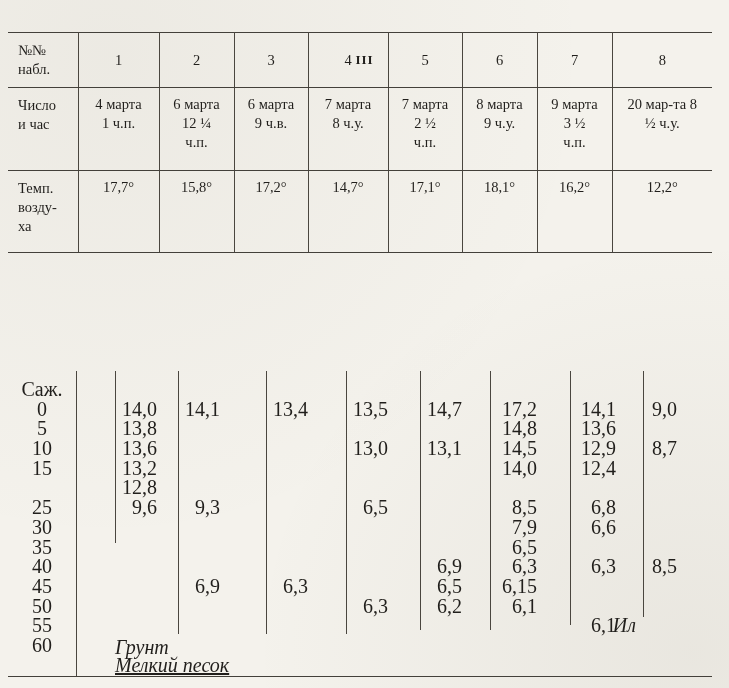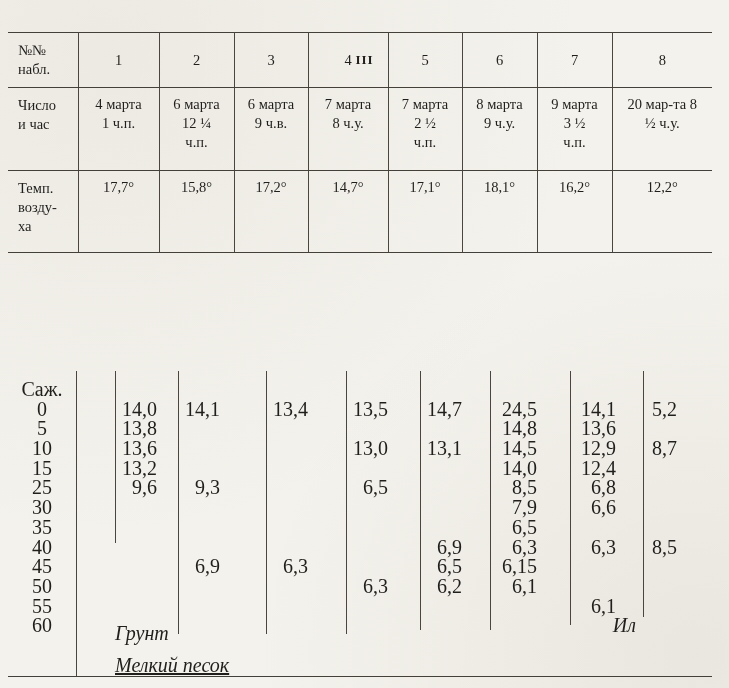--- a/index.html
+++ b/index.html
@@ -59,21 +59,21 @@
   .c1{margin-left:39px;width:63px;padding-right:21px;}
   .c2{width:88px;padding-right:46px;}
   .c3{width:80px;padding-right:38px;}
   .c4{width:74px;padding-right:32px;}
   .c5{width:70px;padding-right:28px;}
   .c6{width:80px;padding-right:33px;}
   .c7{width:73px;padding-right:27px;}
   .c8{width:69px;padding-right:35px;}
   .note{position:absolute;font-style:italic;line-height:19.7px;}
   .silt{left:598px;top:245px;width:30px;text-align:right;}
-  .ground-label{left:107px;top:253px;}
+  .ground-label{left:107px;top:267px;}
   .ground-type{left:107px;top:285px;text-decoration:underline;}
 </style>
 </head>
 <body>
 
 <div class="page">
 
   <div class="roman-title">III</div>
 
   <table class="obs-table">
@@ -155,23 +155,23 @@
       <div class="drow">
         <span class="dcell depth">Саж.</span>
       </div>
     <div class="drow">
           <span class="dcell depth">0</span>
           <span class="dcell v c1">14,0</span>
           <span class="dcell v c2">14,1</span>
           <span class="dcell v c3">13,4</span>
           <span class="dcell v c4">13,5</span>
           <span class="dcell v c5">14,7</span>
-          <span class="dcell v c6">24,5</span>
+          <span class="dcell v c6">17,2</span>
           <span class="dcell v c7">14,1</span>
-          <span class="dcell v c8">5,2</span>
+          <span class="dcell v c8">9,0</span>
         </div>
         <div class="drow">
           <span class="dcell depth">5</span>
           <span class="dcell v c1">13,8</span>
           <span class="dcell v c2"></span>
           <span class="dcell v c3"></span>
           <span class="dcell v c4"></span>
           <span class="dcell v c5"></span>
           <span class="dcell v c6">14,8</span>
           <span class="dcell v c7">13,6</span>
@@ -193,20 +193,31 @@
           <span class="dcell v c1">13,2</span>
           <span class="dcell v c2"></span>
           <span class="dcell v c3"></span>
           <span class="dcell v c4"></span>
           <span class="dcell v c5"></span>
           <span class="dcell v c6">14,0</span>
           <span class="dcell v c7">12,4</span>
           <span class="dcell v c8"></span>
         </div>
         <div class="drow">
+          <span class="dcell depth"></span>
+          <span class="dcell v c1">12,8</span>
+          <span class="dcell v c2"></span>
+          <span class="dcell v c3"></span>
+          <span class="dcell v c4"></span>
+          <span class="dcell v c5"></span>
+          <span class="dcell v c6"></span>
+          <span class="dcell v c7"></span>
+          <span class="dcell v c8"></span>
+        </div>
+        <div class="drow">
           <span class="dcell depth">25</span>
           <span class="dcell v c1">9,6</span>
           <span class="dcell v c2">9,3</span>
           <span class="dcell v c3"></span>
           <span class="dcell v c4">6,5</span>
           <span class="dcell v c5"></span>
           <span class="dcell v c6">8,5</span>
           <span class="dcell v c7">6,8</span>
           <span class="dcell v c8"></span>
         </div>

